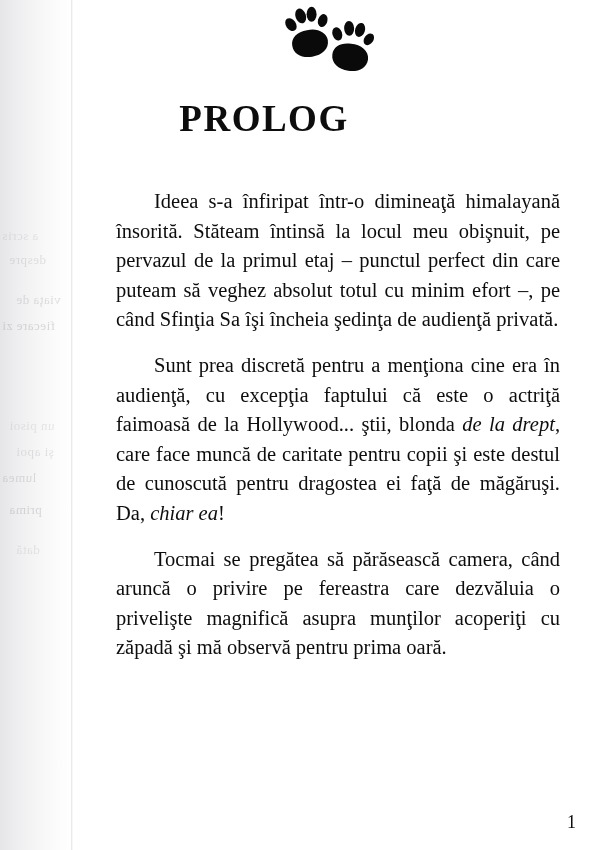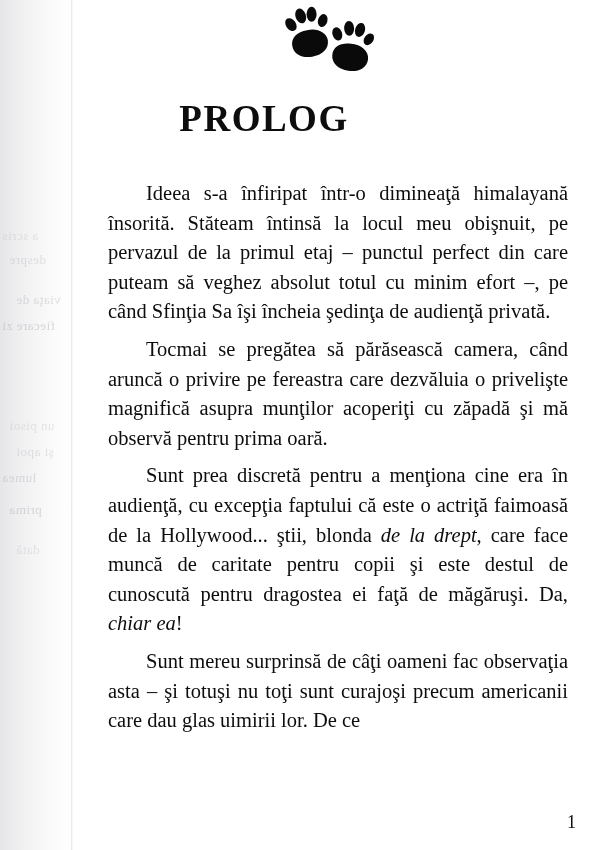--- a/index.html
+++ b/index.html
@@ -77,21 +77,21 @@
     left: 100px; top: 171px;
     width: 476px;
     font-size: 20.5px;
     line-height: 29.6px;
     text-align: justify;
     text-justify: inter-word;
     -webkit-hyphens: none;
     hyphens: none;
   }
   #textblock p {
-    margin: 8px;
+    margin: 16px;
     text-indent: 38px;
   }
   #textblock p.dialogue {
     text-indent: 38px;
   }
   #textblock i { font-style: italic; }
 
   
   #page-number {
     position: absolute;
@@ -140,20 +140,19 @@
           <path d="M21 22 C31 21 40 27 40 35 C40 44 32 49 22 49 C12 49 4 44 4 35 C4 27 11 22 21 22 Z"></path>
         </g>
       </g>
     </svg>
   </div>
 
   <h1 id="chapter-title">PROLOG</h1>
 
   <div id="textblock">
       <p class="">Ideea s-a înfiripat într-o dimineaţă himalayană însorită. Stăteam întinsă la locul meu obişnuit, pe pervazul de la primul etaj – punctul perfect din care puteam să veghez absolut totul cu minim efort –, pe când Sfinţia Sa îşi încheia şedinţa de audienţă privată.</p>
+      <p class="">Sunt prea discretă pentru a menţiona cine era în audienţă, cu excepţia faptului că este o actriţă faimoasă de la Hollywood... ştii, blonda <i>de la drept</i>, care face muncă de caritate pentru copii şi este destul de cunoscută pentru dragostea ei faţă de măgăruşi. Da, <i>chiar ea</i>!</p>
       <p class="">Tocmai se pregătea să părăsească camera, când aruncă o privire pe fereastra care dezvăluia o privelişte magnifică asupra munţilor acoperiţi cu zăpadă şi mă observă pentru prima oară.</p>
-      <p class="">Sunt prea discretă pentru a menţiona cine era în audienţă, cu excepţia faptului că este o actriţă faimoasă de la Hollywood... ştii, blonda <i>de la drept</i>, care face muncă de caritate pentru copii şi este destul de cunoscută pentru dragostea ei faţă de măgăruşi. Da, <i>chiar ea</i>!</p>
-      <p class="">Sunt mereu surprinsă de câţi oameni fac observaţia asta – şi totuşi nu toţi sunt curajoşi precum americanii care dau glas uimirii lor. De ce</p>
     </div>
 
   <div id="page-number">1</div>
 
 </div>
 
 </body></html>

